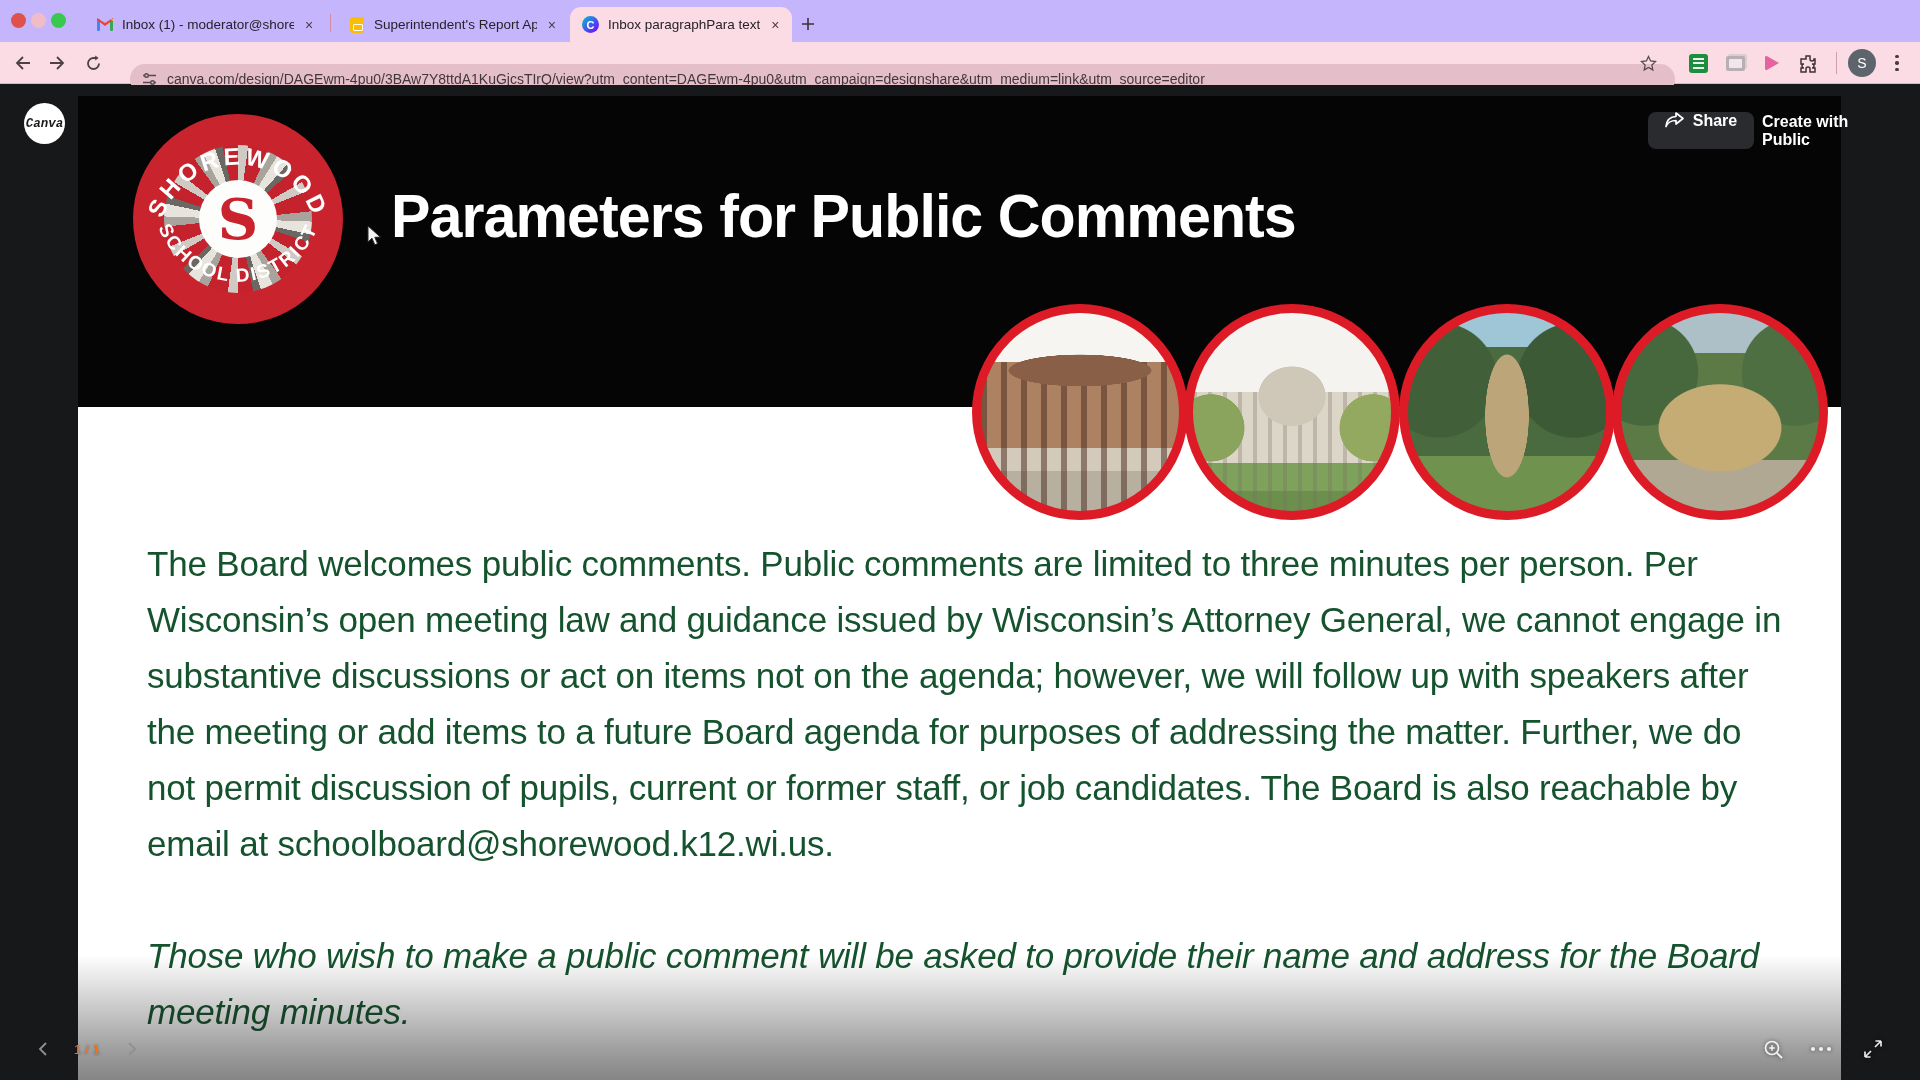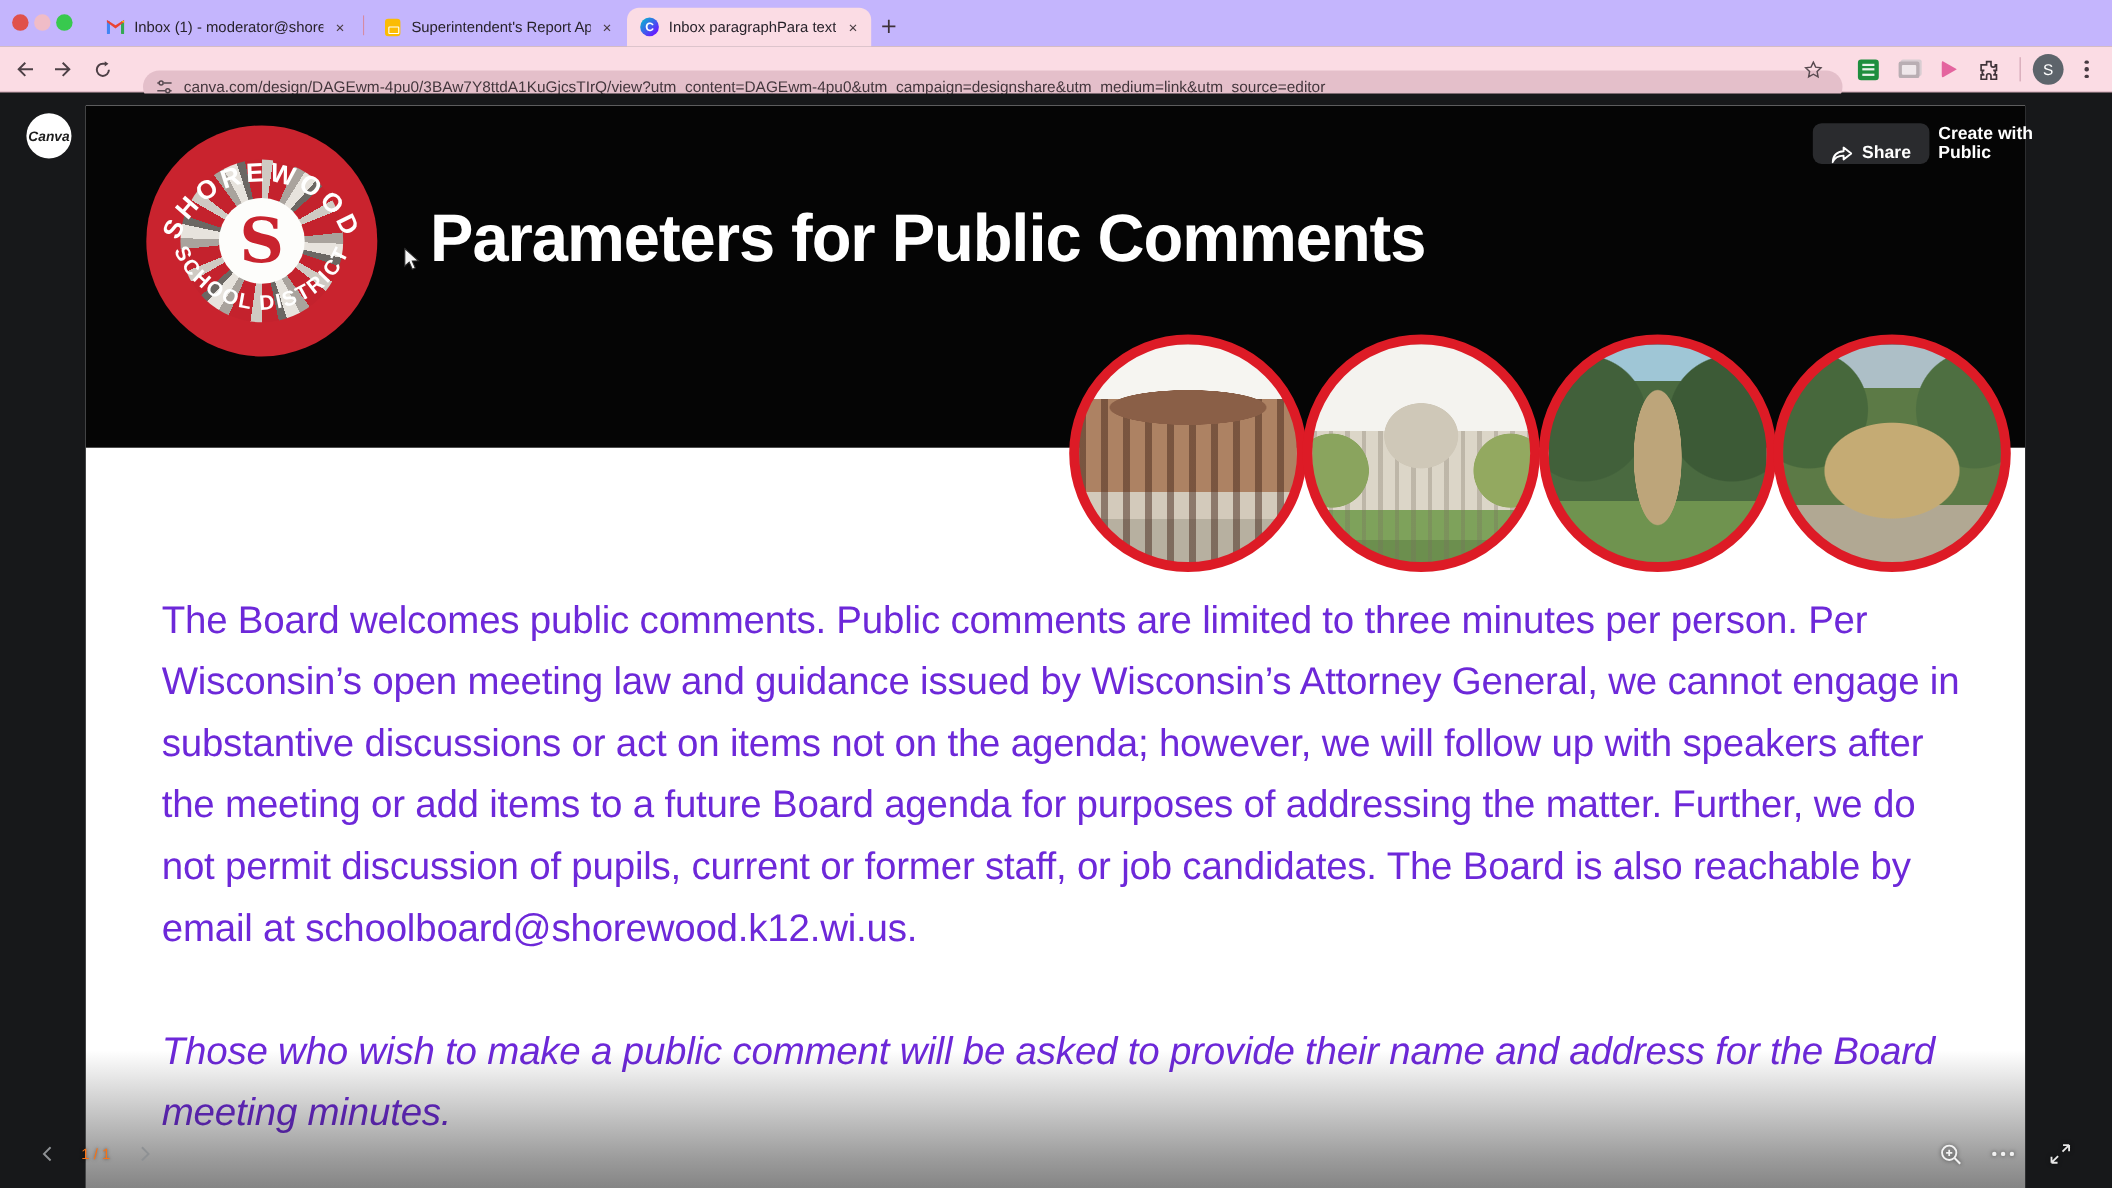--- a/index.html
+++ b/index.html
@@ -60,23 +60,23 @@
   .avatar { position:absolute; left:1848px; top:49px; width:28px; height:28px; border-radius:50%;
     background:#5d646b; color:#fff; font-size:14px; display:flex; align-items:center; justify-content:center; }
   .kebab { position:absolute; left:1888px; top:51px; width:18px; height:24px; display:flex;
     flex-direction:column; align-items:center; justify-content:center; gap:3px; }
   .kebab i { width:3.5px; height:3.5px; border-radius:50%; background:#473a41; }
 
   
   .viewer { position:absolute; left:0; top:85px; width:1920px; height:995px; background:#17181a; }
   .canva-logo { position:absolute; left:24px; top:18px; width:41px; height:41px; border-radius:50%;
     background:#fff; display:flex; align-items:center; justify-content:center;
-    font-family:Liberation Sans, sans-serif; font-style:italic; font-weight:bold; font-size:12.5px; color:#1c1c1c; }
+    font-family:Liberation Mono, monospace; font-style:italic; font-weight:bold; font-size:12.5px; color:#1c1c1c; }
   .share-btn { position:absolute; left:1648px; top:27px; width:106px; height:37px; background:#2a2b2e;
-    border-radius:8px; display:flex; align-items:flex-end; justify-content:center; gap:9px;
+    border-radius:8px; display:flex; align-items:flex-start; justify-content:center; gap:9px;
     color:#fff; font-size:16px; font-weight:bold; }
   .create-btn { position:absolute; left:1762px; top:27px; width:134px; height:37px;
     display:flex; align-items:center; justify-content:center; color:#fff; font-size:16px; font-weight:bold; }
 
   
   .slide { position:absolute; left:78px; top:11px; width:1763px; height:984px; background:#fff; overflow:hidden; }
   .slide-black { position:absolute; left:0; top:0; width:100%; height:311px; background:#050505; }
 
   .sw-logo { position:absolute; left:55px; top:18px; width:210px; height:210px; border-radius:50%;
     background:#c9232e; }
@@ -115,21 +115,21 @@
       radial-gradient(circle 58px at 16% 34%, #41603a 0 98%, rgba(0,0,0,0) 100%),
       radial-gradient(circle 58px at 84% 34%, #3c5a36 0 98%, rgba(0,0,0,0) 100%),
       linear-gradient(#9fc6d6 0 17%, #4a6a40 17% 72%, #6f934f 72%); }
   .photo-4 { left:1534px;
     background:
       radial-gradient(ellipse 62px 44px at 50% 58%, #c5ab74 0 98%, rgba(0,0,0,0) 100%),
       radial-gradient(circle 54px at 12% 30%, #47683c 0 98%, rgba(0,0,0,0) 100%),
       radial-gradient(circle 54px at 88% 30%, #4e6f41 0 98%, rgba(0,0,0,0) 100%),
       linear-gradient(#adbfc7 0 20%, #5c7a46 20% 74%, #b1a893 74%); }
 
-  .body-text { position:absolute; left:69px; width:1642px; color:#6d28d9; font-size:35px;
+  .body-text { position:absolute; left:69px; width:1642px; color:#14532d; font-size:35px;
     line-height:56px; letter-spacing:-.2px; }
   .p1 { top:440px; }
   .p2 { top:832px; font-style:italic; }
 
   .slide-fade { position:absolute; left:0; bottom:0; width:100%; height:125px;
     background:linear-gradient(rgba(20,20,20,0) 0%, rgba(20,20,20,.42) 78%, rgba(20,20,20,.52) 100%); }
 
   
   .pagenav-left  { position:absolute; left:28px;  top:947px; width:130px; height:34px; display:flex;
     align-items:center; color:#9b9ea1; }

